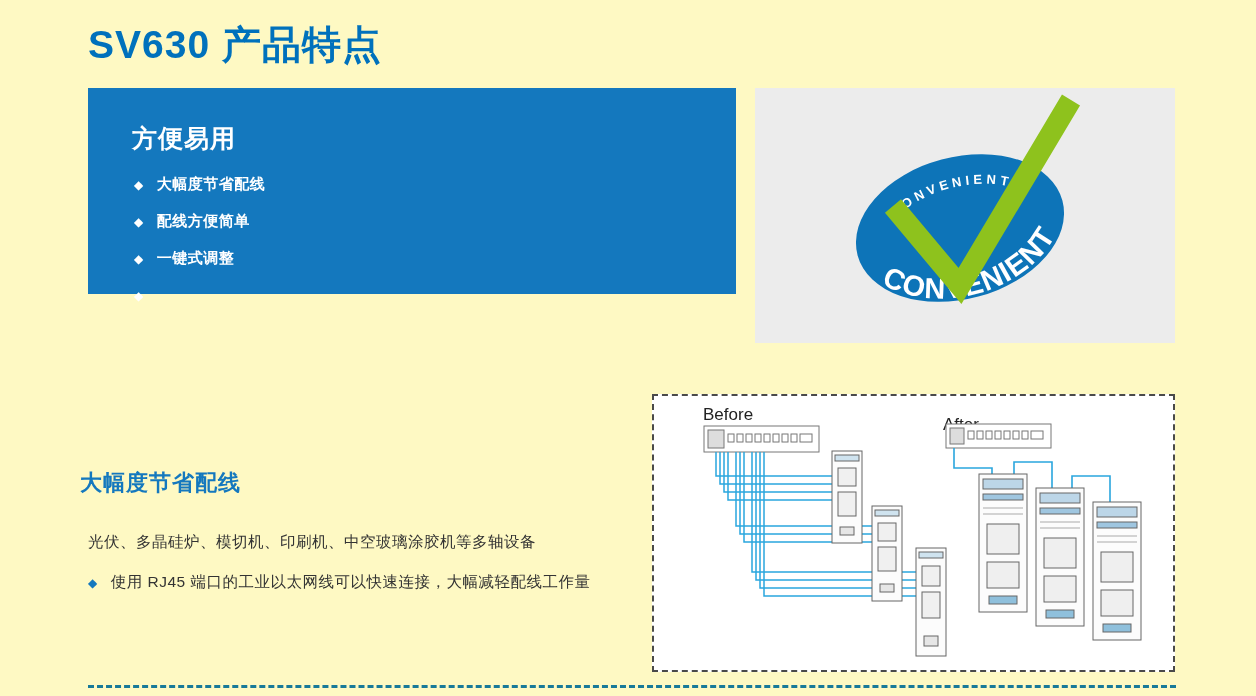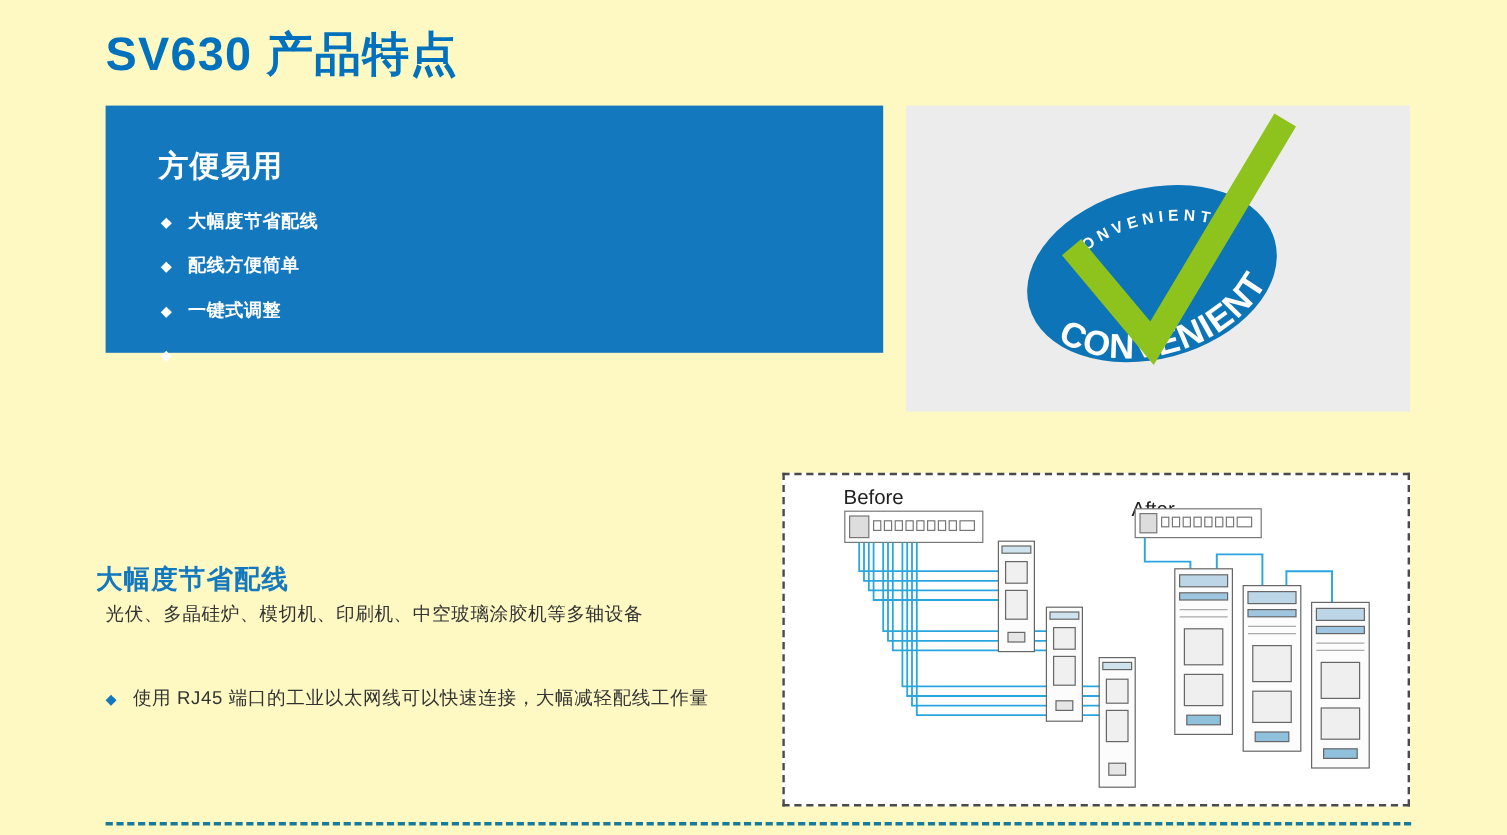--- a/index.html
+++ b/index.html
@@ -16,21 +16,21 @@
   .feature-list li{display:flex;align-items:center;height:37px;font-size:15px;font-weight:bold;letter-spacing:.5px;}
   .diamond{font-size:12px;margin-right:13px;line-height:1;}
   .diamond.blue{color:#1478be;}
 
   
   .stamp-box{position:absolute;left:755px;top:88px;width:420px;height:255px;background:#ececec;}
   .stamp-box svg{position:absolute;left:0;top:0;}
 
   
   .section-title{position:absolute;left:80px;top:468px;margin:0;font-size:22px;font-weight:bold;color:#1478be;letter-spacing:1px;}
-  .section-body{position:absolute;left:88px;top:502px;margin:0;font-size:15.5px;color:#333;letter-spacing:.5px;}
+  .section-body{position:absolute;left:88px;top:532px;margin:0;font-size:15.5px;color:#333;letter-spacing:.5px;}
   .section-bullet{position:absolute;left:88px;top:572px;margin:0;font-size:15.5px;color:#333;display:flex;align-items:center;letter-spacing:.5px;}
 
   
   .diagram-box{position:absolute;left:652px;top:394px;width:523px;height:278px;border:2px dashed #4a4a4a;box-sizing:border-box;background:#fff;}
   .diagram-label{position:absolute;top:9px;font-size:17px;color:#222;}
   .diagram-label.before{left:49px;}
   .diagram-label.after{left:289px;margin-top:10px;}
   .diagram-box svg{position:absolute;left:0;top:0;}
 
   .bottom-divider{position:absolute;left:88px;top:685px;width:1088px;border-top:3px dashed #187a99;}

